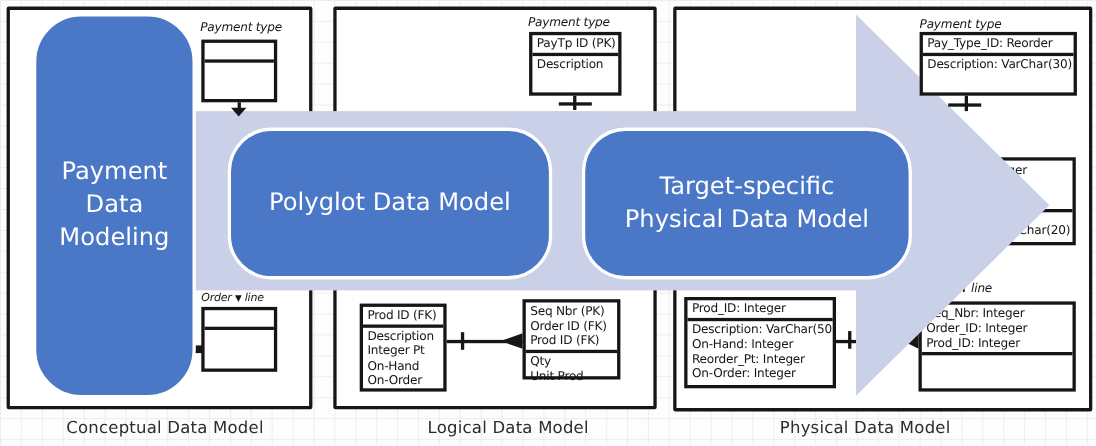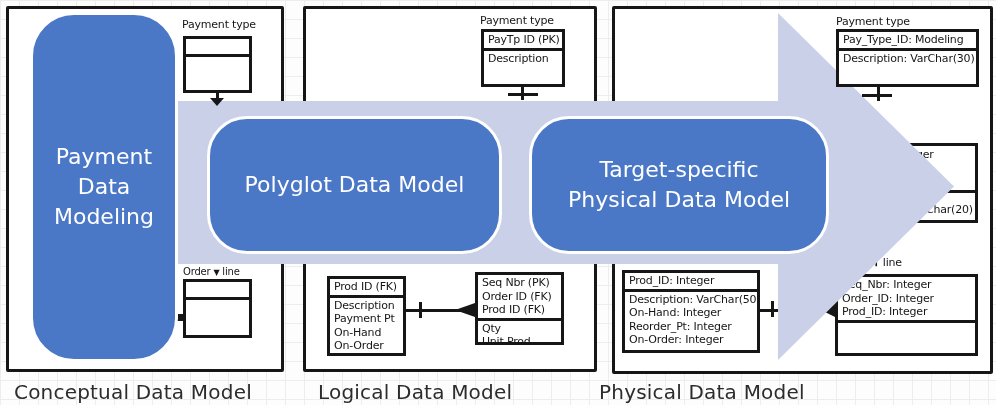--- a/index.html
+++ b/index.html
@@ -6,26 +6,26 @@
   body{
     width:996px;height:405px;position:relative;overflow:hidden;
     font-family:"DejaVu Sans","Liberation Sans",sans-serif;
     background-color:#fdfdfd;
     background-image:linear-gradient(#ededed 1px,transparent 1px),
                      linear-gradient(90deg,#ededed 1px,transparent 1px);
     background-size:19px 19px;
     color:#161616;
   }
   .panel{position:absolute;background:#fff;border:3px solid #161616;border-radius:2px;z-index:1;}
-  .caption{position:absolute;z-index:1;font-size:20px;letter-spacing:.2px;color:#2c2c2c;text-align:left;}
+  .caption{position:absolute;z-index:1;font-size:15px;letter-spacing:.2px;color:#2c2c2c;text-align:center;}
   .ent{position:absolute;background:#fff;border:3px solid #161616;box-sizing:border-box;z-index:2;}
   .ent .sec{padding:1px 4px;}
   .ent .sec.hdr{border-bottom:3px solid #161616;}
   .row{font-size:11px;line-height:13.5px;letter-spacing:-.2px;white-space:nowrap;}
-  .elabel{position:absolute;z-index:2;font-size:11px;letter-spacing:-.2px;white-space:nowrap;}
+  .elabel{position:absolute;z-index:2;font-size:11px;letter-spacing:-.2px;white-space:nowrap;font-style:italic;}
   .band{position:absolute;z-index:3;background:#cbd0e9;}
   .arrowhead{position:absolute;z-index:3;background:#cbd0e9;
     clip-path:polygon(0 0,100% 50%,0 100%);}
   .above{z-index:4 !important;}
   .pill{position:absolute;z-index:5;background:#4a78c6;border:3px solid #ffffff;border-radius:40px;
     box-sizing:border-box;display:flex;flex-direction:column;align-items:center;justify-content:center;
     color:#fff;font-size:22px;line-height:30px;text-align:center;}
   .conn{position:absolute;background:#161616;z-index:2;}
   .tri-down{position:absolute;width:0;height:0;z-index:4;
     border-left:7px solid transparent;border-right:7px solid transparent;border-top:8px solid #161616;}
@@ -78,21 +78,21 @@
 
 <div class="conn above" style="left:521px;top:87px;width:2.5px;height:13px;"></div>
 <div class="conn above" style="left:508px;top:93px;width:30px;height:2.5px;"></div>
 
 <div class="ent" style="left:327px;top:276px;width:79px;height:80px;">
   <div class="sec hdr">
       <div class="row">Prod ID (FK)</div>
     </div>
   <div class="sec">
     <div class="row">Description</div>
-    <div class="row">Payment Pt</div>
+    <div class="row">Integer Pt</div>
     <div class="row">On-Hand</div>
     <div class="row">On-Order</div>
   </div>
 </div>
 
 <div class="ent" style="left:475px;top:272px;width:89px;height:73px;">
   <div class="sec hdr">
     <div class="row">Seq Nbr (PK)</div>
     <div class="row">Order ID (FK)</div>
     <div class="row">Prod ID (FK)</div>
@@ -103,21 +103,21 @@
   </div>
 </div>
 
 <div class="conn" style="left:406px;top:309px;width:69px;height:2.5px;"></div>
 <div class="conn" style="left:419px;top:302px;width:2.5px;height:16px;"></div>
 <div class="tri-left" style="left:455px;top:303px;"></div>
 
 <div class="elabel above" style="left:836px;top:15px;">Payment type</div>
 <div class="ent above" style="left:836px;top:29px;width:143px;height:58px;">
   <div class="sec hdr">
-      <div class="row">Pay_Type_ID: Modeling</div>
+      <div class="row">Pay_Type_ID: Reorder</div>
     </div>
   <div class="sec">
       <div class="row">Description: VarChar(30)</div>
     </div>
 </div>
 <div class="conn above" style="left:877px;top:87px;width:2.5px;height:14px;"></div>
 <div class="conn above" style="left:862px;top:94px;width:30px;height:2.5px;"></div>
 
 <div class="ent" style="left:838px;top:143px;width:140px;height:80px;">
   <div class="sec hdr" style="height:42px;"></div>

